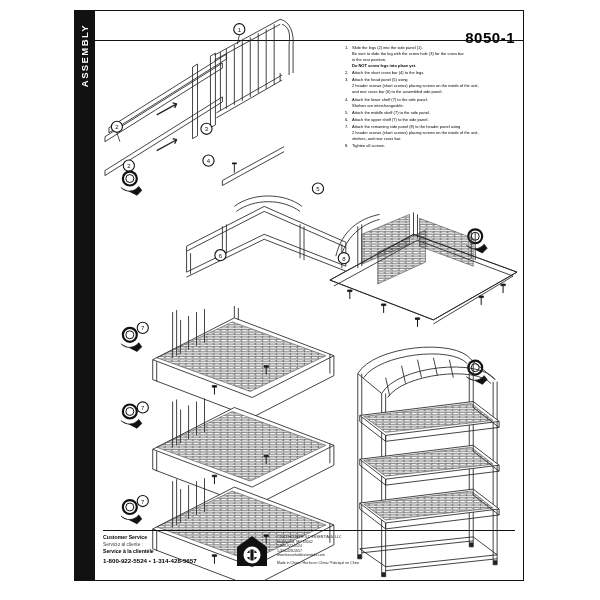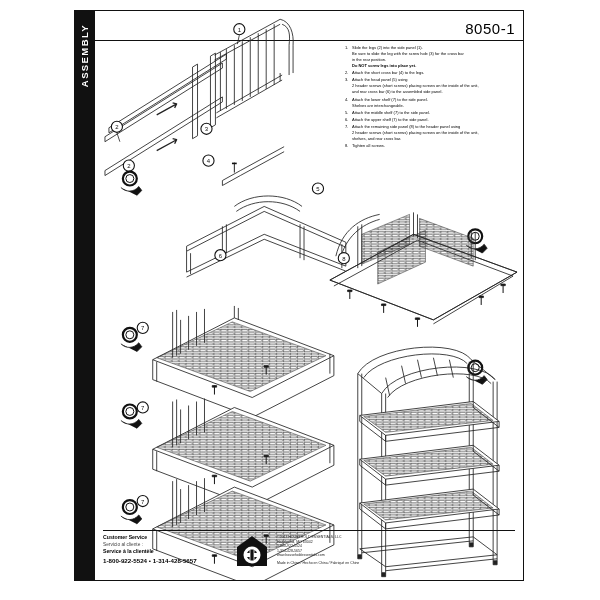--- a/index.html
+++ b/index.html
@@ -12,21 +12,21 @@
   .tab{position:absolute;left:74px;top:10px;width:20px;height:571px;
        background:#111;display:flex;align-items:flex-start;justify-content:center;}
   .tab-label{writing-mode:vertical-rl;transform:rotate(180deg);
              color:#fff;font-weight:bold;font-size:9.5px;letter-spacing:1.4px;
              margin-top:14px;font-family:"Liberation Sans",sans-serif;}
 
   
   .sheet{position:absolute;left:94px;top:10px;width:430px;height:571px;
          border:1.6px solid #111;background:#fff;box-sizing:border-box;}
 
-  .model{position:absolute;right:8px;top:9px;font-weight:normal;font-size:15px;
+  .model{position:absolute;right:8px;top:18px;font-weight:bold;font-size:15px;
          letter-spacing:.5px;}
   .model-rule{position:absolute;left:0;right:0;top:29px;height:1.4px;background:#111;}
 
   
   .instructions{position:absolute;left:250px;top:34px;width:172px;}
   ol.steps{margin:0;padding:0;list-style:none;}
   ol.steps>li{display:flex;font-size:4.0px;line-height:6.0px;margin-bottom:1.2px;
               font-family:"Liberation Sans",sans-serif;}
   ol.steps>li .num{width:7px;flex:0 0 7px;text-align:left;}
   ol.steps>li .body{flex:1;}

